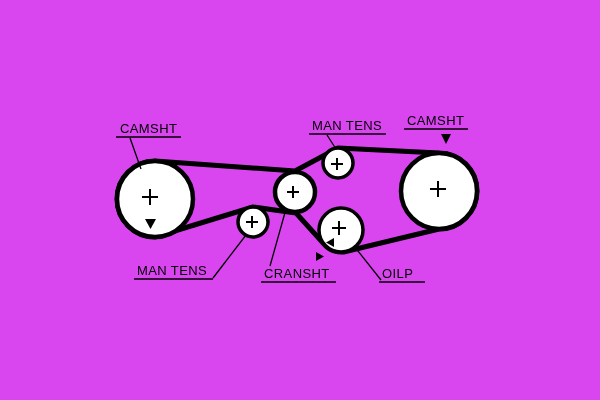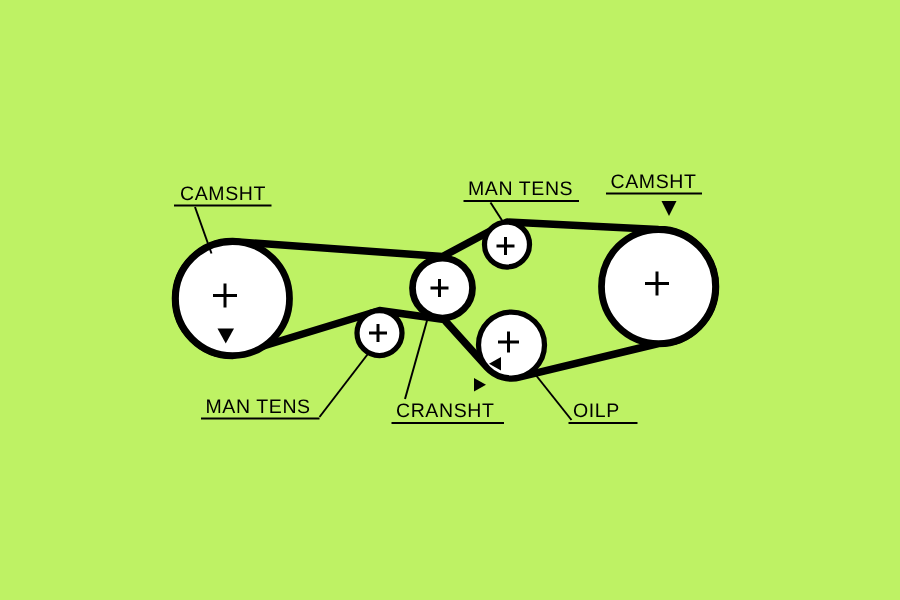--- a/index.html
+++ b/index.html
@@ -6,21 +6,21 @@
     margin: 0;
     padding: 0;
     width: 600px;
     height: 400px;
     background: #ffffff;
     overflow: hidden;
   }
   .diagram-wrap {
     width: 600px;
     height: 400px;
-    background: #bef264;
+    background: #d946ef;
   }
   svg { display: block; }
   .lbl {
     font-family: "Liberation Sans", sans-serif;
     font-size: 13px;
     letter-spacing: 0.4px;
     fill: #000000;
   }
   .belt {
     fill: none;

